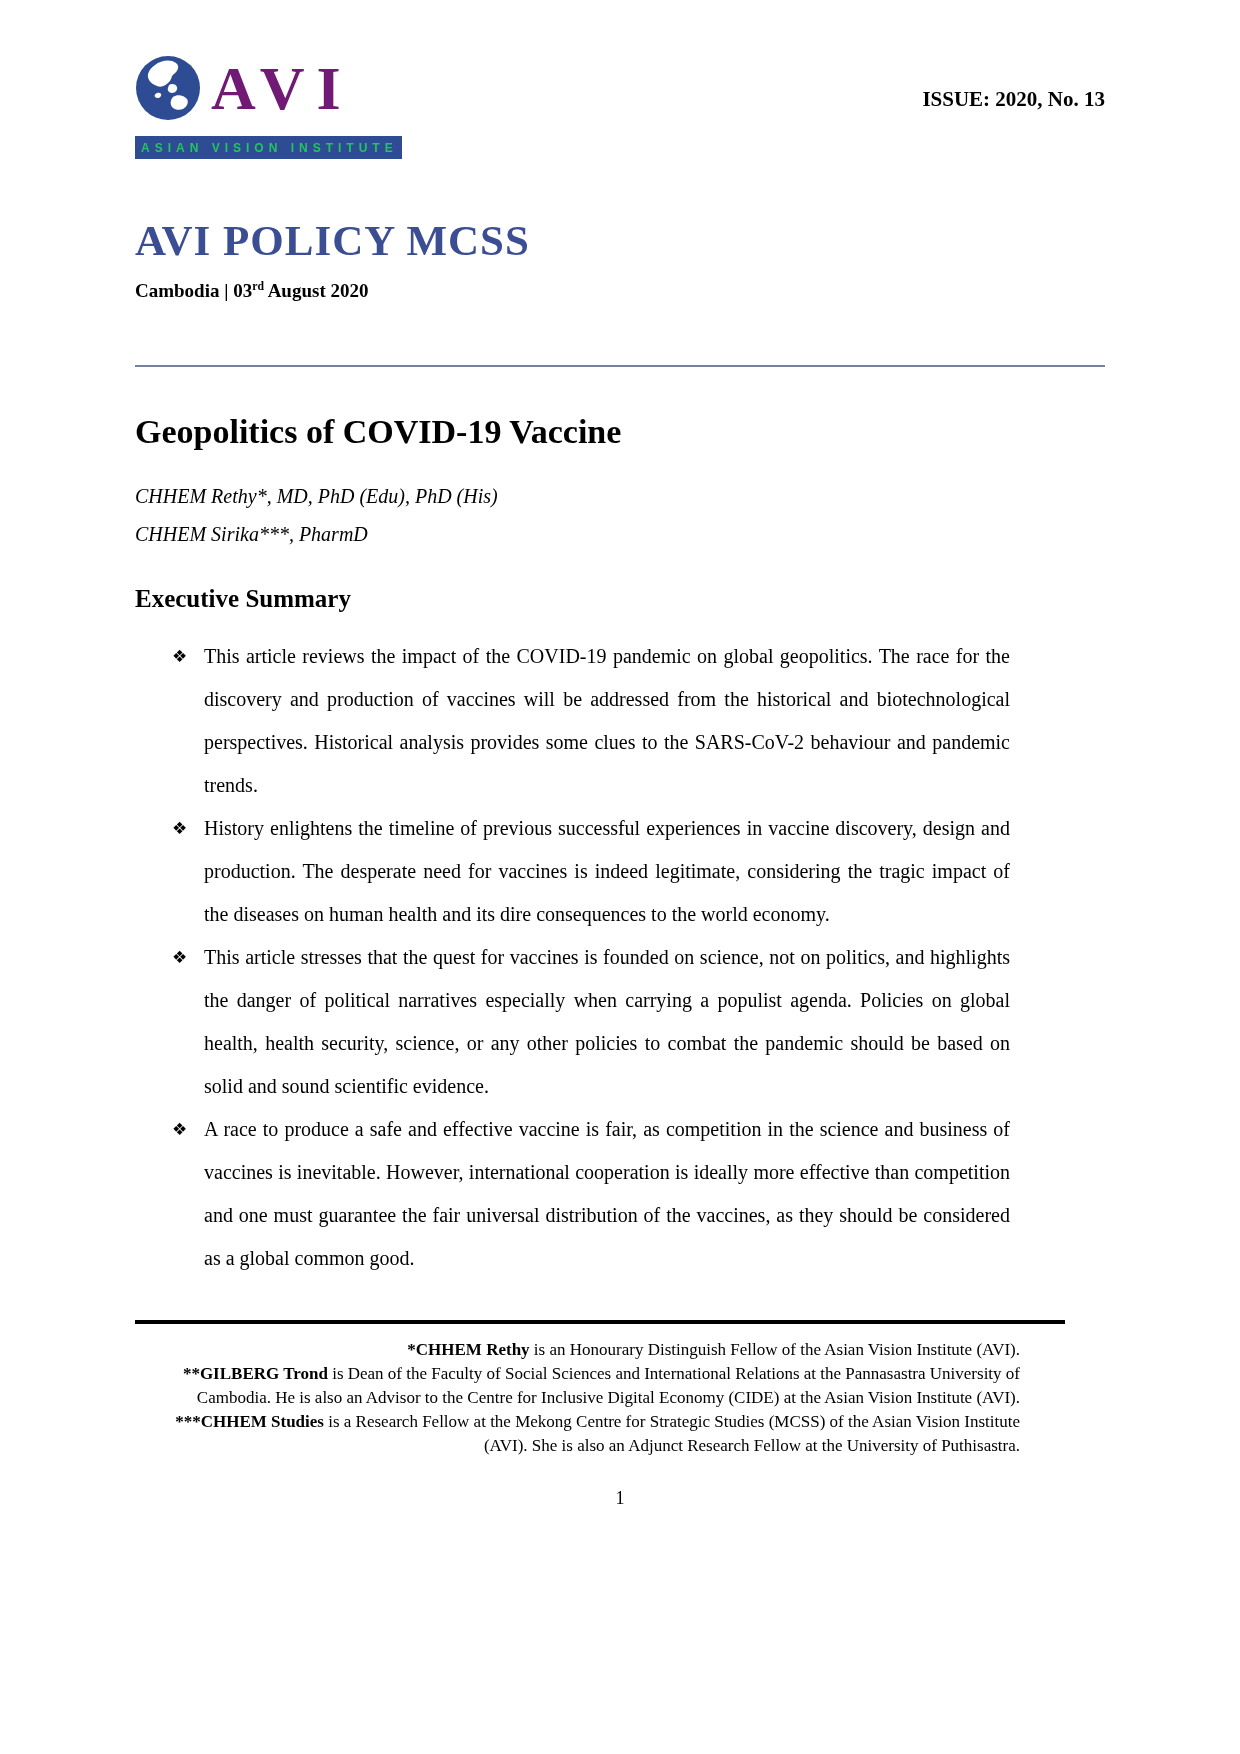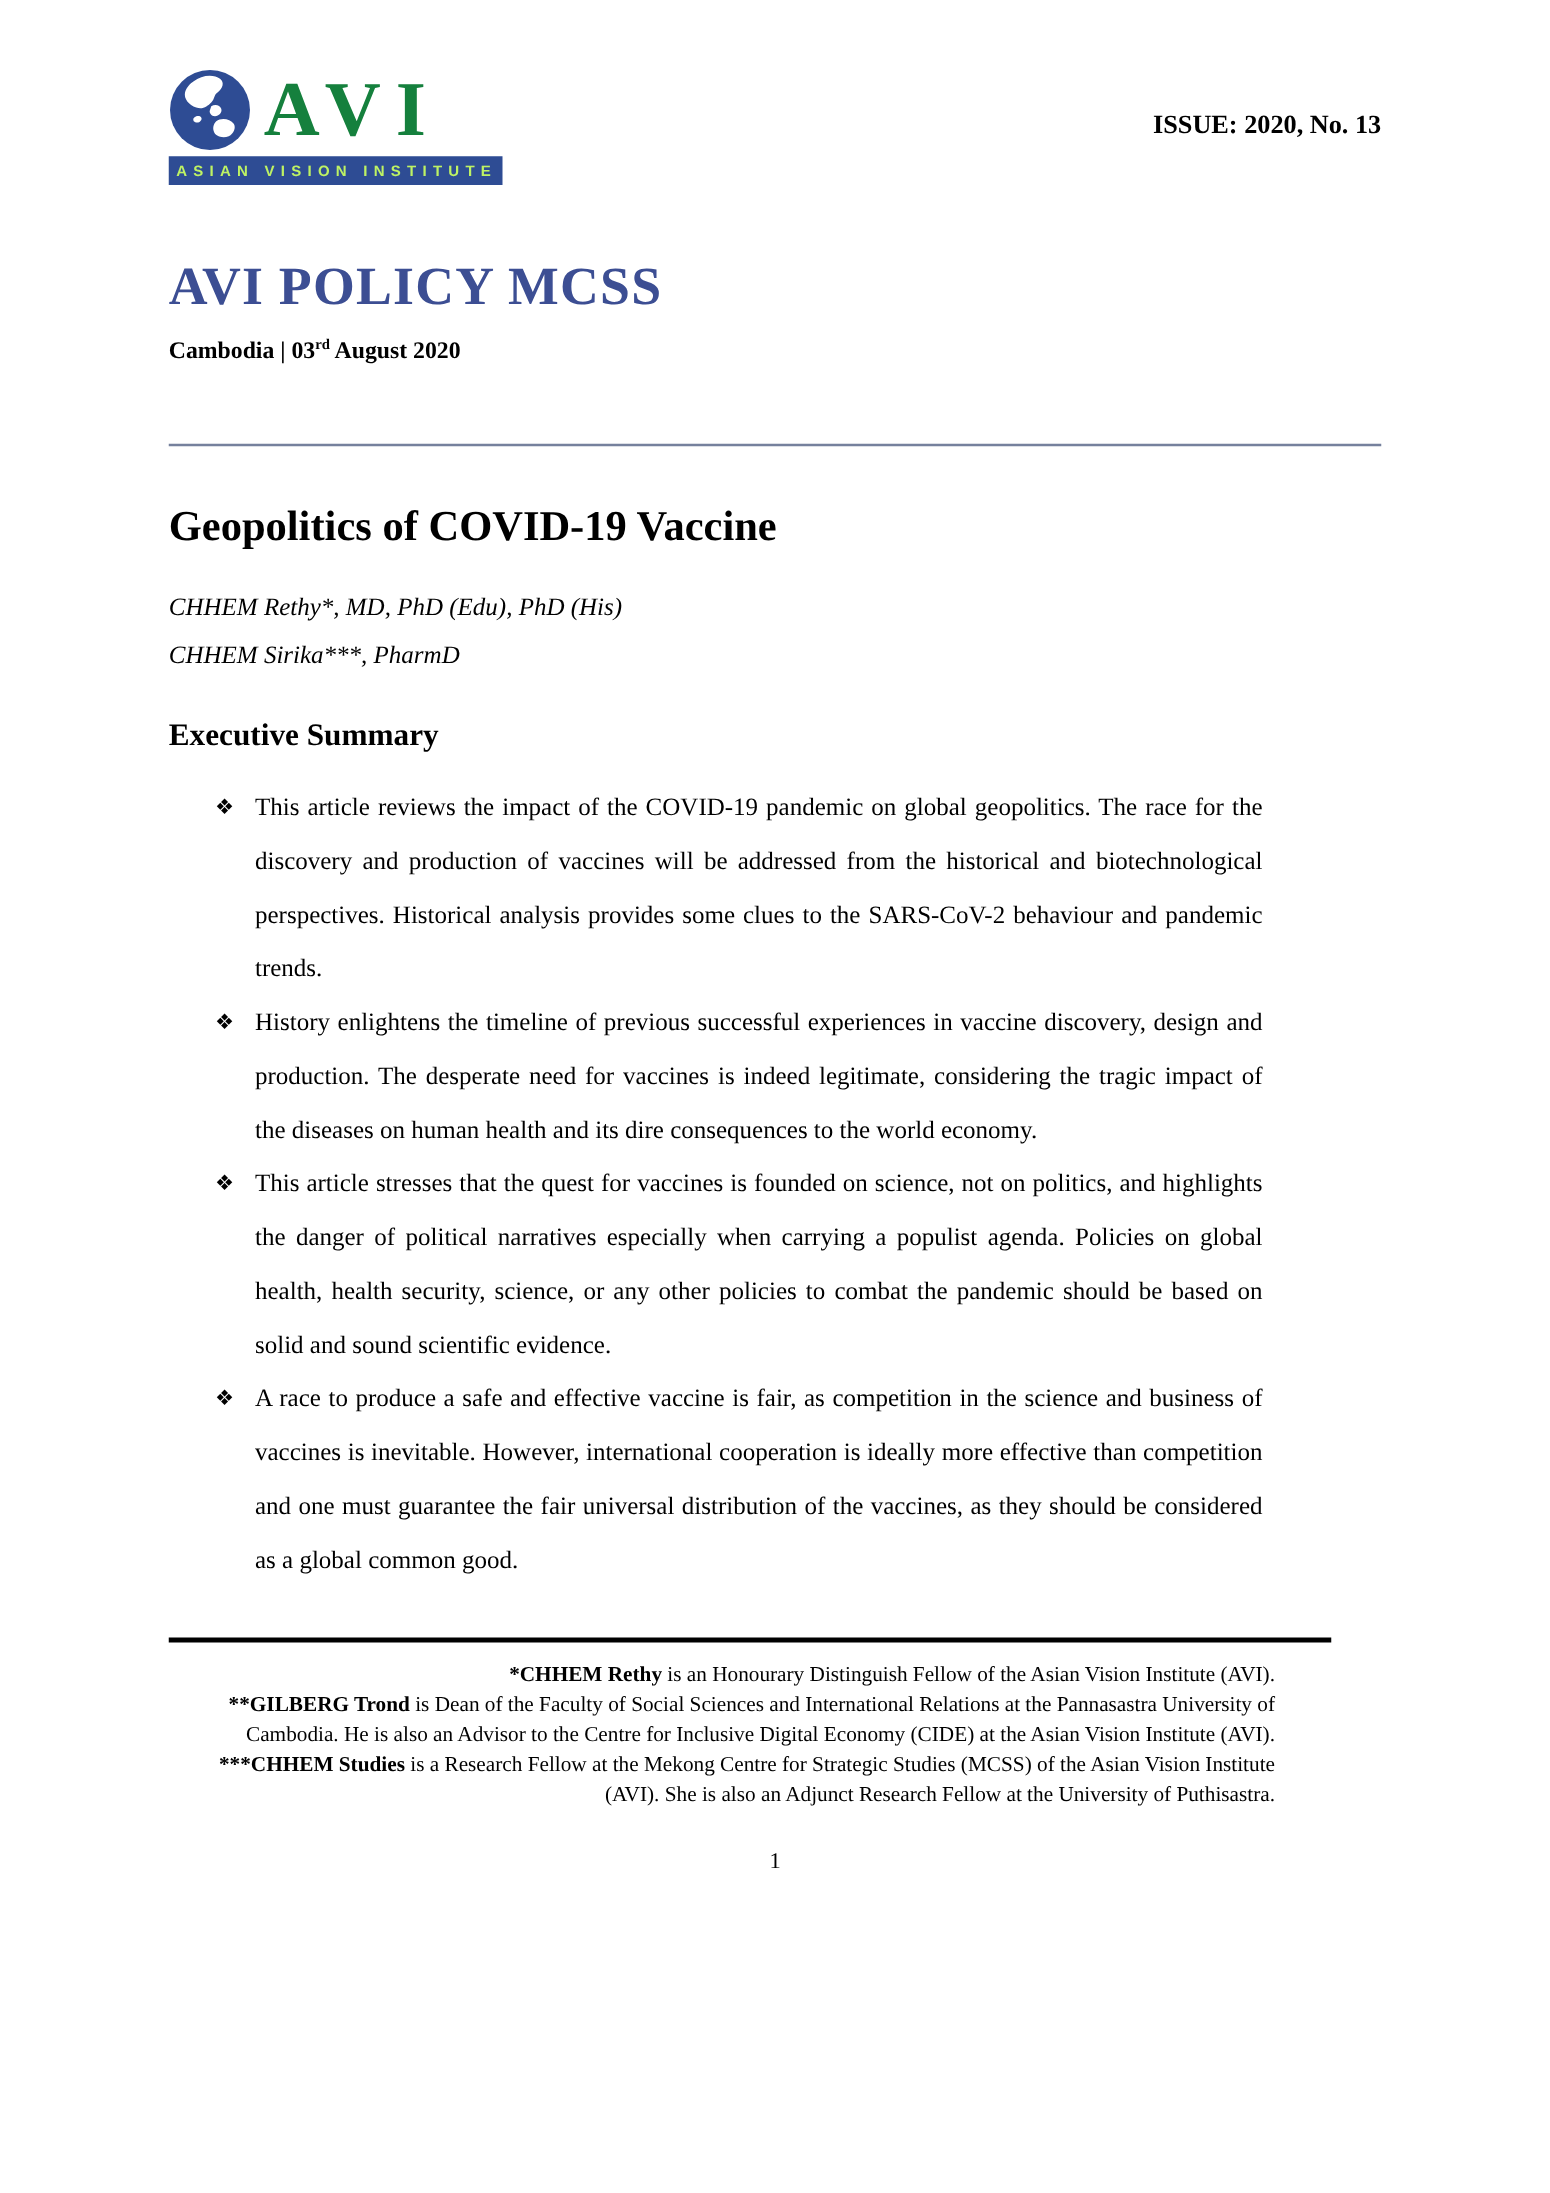--- a/index.html
+++ b/index.html
@@ -8,25 +8,25 @@
     font-family:"Liberation Serif", serif;color:#000;position:relative;
   }
   .header-row{
     display:flex;justify-content:space-between;align-items:flex-start;
     margin:55px 135px 0 135px;
   }
   .logo-block{display:inline-block;}
   .logo-top{display:flex;align-items:center;gap:8px;}
   .globe{width:66px;height:66px;display:block;}
   .logo-acronym{
-    font-size:62px;font-weight:bold;color:#15803d;letter-spacing:12px;
+    font-size:62px;font-weight:bold;color:#701a75;letter-spacing:12px;
     line-height:66px;padding-left:2px;
   }
   .logo-banner{
-    margin-top:4px;background:#2e4c94;color:#bef264;
+    margin-top:15px;background:#2e4c94;color:#22c55e;
     font-family:"Liberation Sans", sans-serif;font-size:12px;font-weight:bold;
     letter-spacing:5px;text-align:center;padding:5px 4px 4px 6px;
   }
   .issue{
     margin-top:32px;font-size:21px;font-weight:bold;white-space:nowrap;
   }
   .brief-title{
     margin:58px 135px 0 135px;font-size:43px;font-weight:bold;color:#3c4e93;
     letter-spacing:1px;line-height:1.1;
   }

